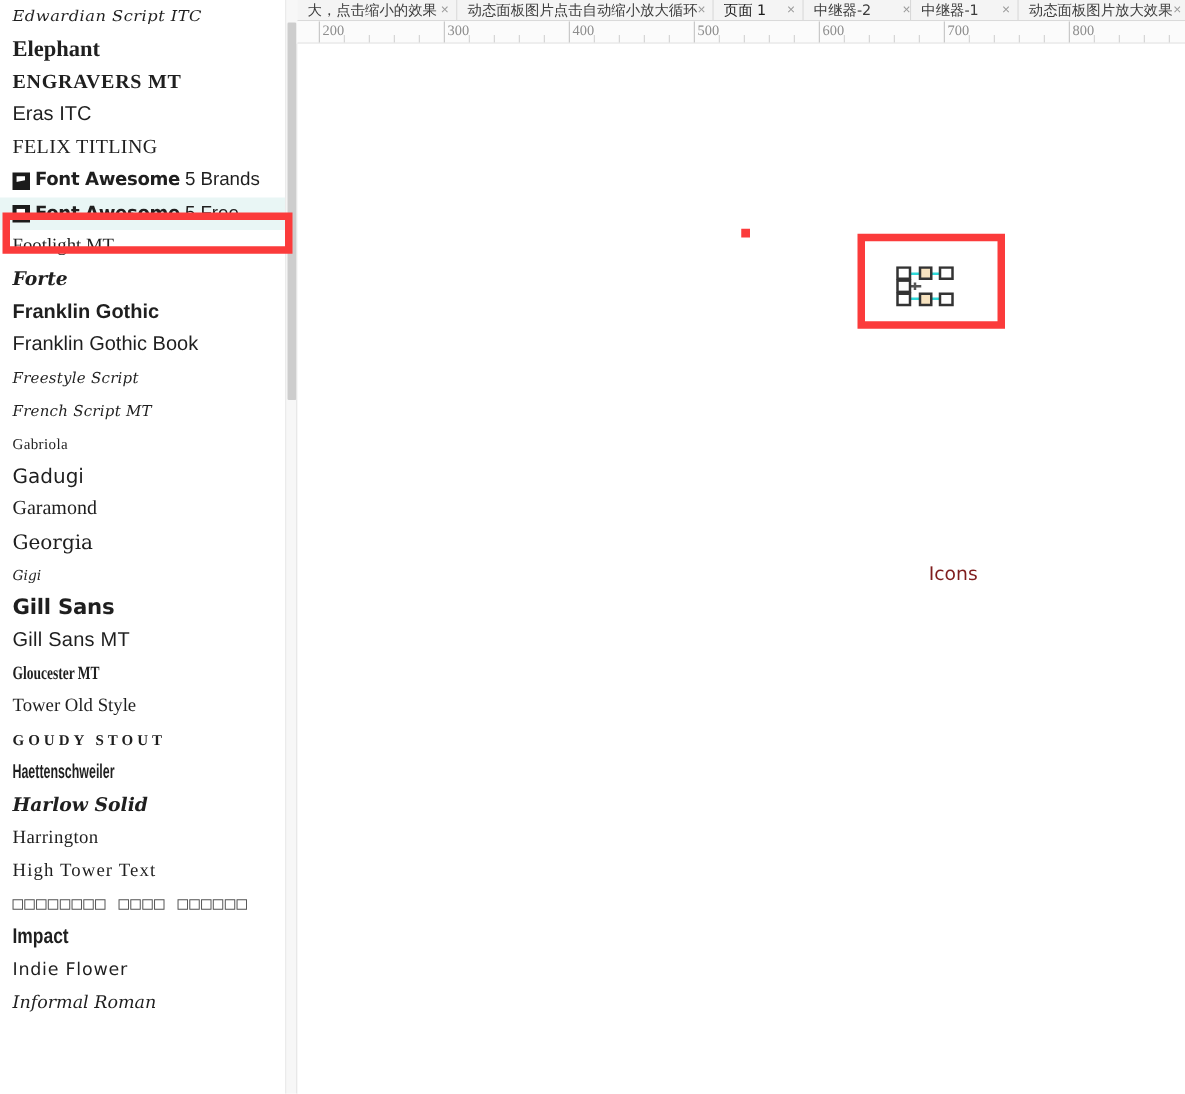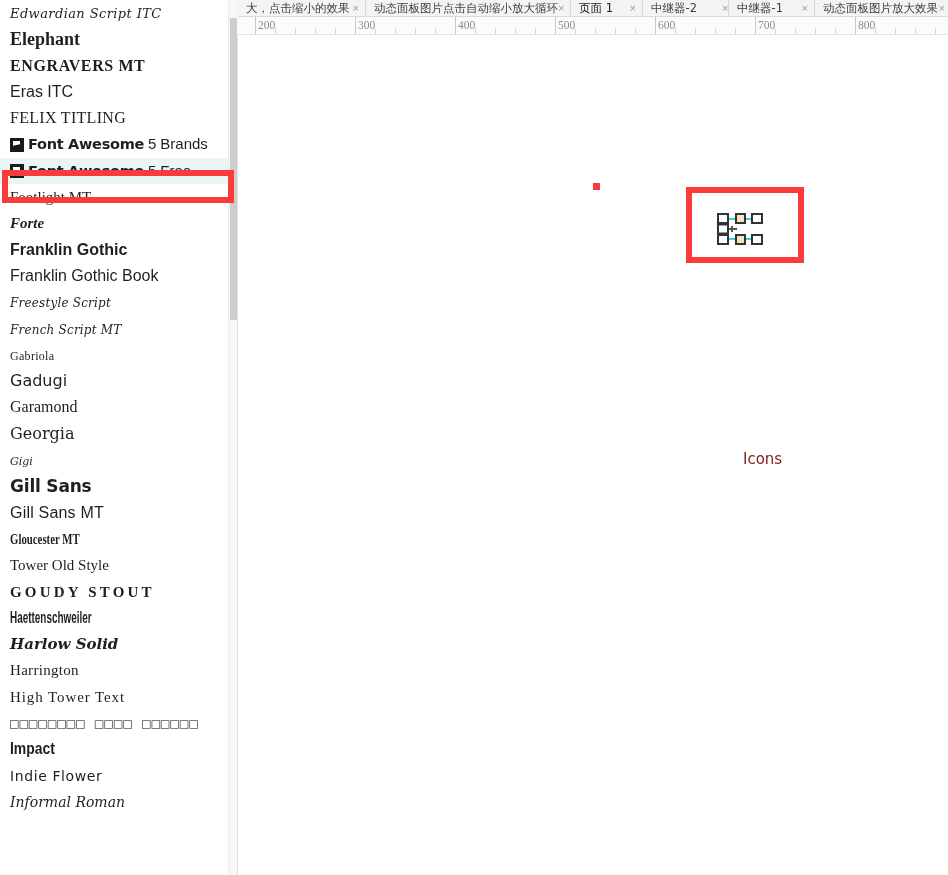--- a/index.html
+++ b/index.html
@@ -55,21 +55,21 @@
   .ff-freestyle{ font-family: "DejaVu Serif", serif; font-style: italic; font-size: 12px; letter-spacing: .2px; }
   .ff-gabriola { font-family: "Liberation Serif", serif; font-size: 12px; letter-spacing: .3px; }
   .ff-gadugi   { font-family: "DejaVu Sans", sans-serif; font-size: 16px; }
   .ff-garamond { font-family: "Liberation Serif", serif; font-size: 16px; }
   .ff-georgia  { font-family: "DejaVu Serif", serif; font-size: 16px; }
   .ff-gigi     { font-family: "DejaVu Serif", serif; font-style: italic; font-size: 11px; }
   .ff-gillsans { font-family: "DejaVu Sans", sans-serif; font-weight: bold; font-size: 17px; letter-spacing: -.2px; }
   .ff-gillmt   { font-family: "Liberation Sans", sans-serif; font-size: 16px; letter-spacing: .2px; }
   .ff-condser  { font-family: "Liberation Serif", serif; font-weight: bold; font-size: 15px; transform: scaleX(.72); transform-origin: left center; }
   .ff-goudy    { font-family: "Liberation Serif", serif; font-size: 15px; }
-  .ff-stout    { font-family: "Liberation Serif", serif; font-weight: bold; font-size: 15px; letter-spacing: 3.2px; }
+  .ff-stout    { font-family: "Liberation Serif", serif; font-weight: bold; font-size: 12px; letter-spacing: 3.2px; }
   .ff-haetten  { font-family: "Liberation Sans", sans-serif; font-weight: bold; font-size: 16px; transform: scaleX(.62); transform-origin: left center; }
   .ff-harlow   { font-family: "DejaVu Serif", serif; font-style: italic; font-weight: bold; font-size: 15px; }
   .ff-harring  { font-family: "Liberation Serif", serif; font-size: 15px; letter-spacing: .3px; }
   .ff-hightower{ font-family: "Liberation Serif", serif; font-size: 15px; letter-spacing: .9px; }
   .ff-tofu     { font-family: "DejaVu Sans Mono", monospace; font-size: 14px; letter-spacing: 1px; color: #555; }
   .ff-impact   { font-family: "Liberation Sans", sans-serif; font-weight: bold; font-size: 17px; transform: scaleX(.82); transform-origin: left center; }
   .ff-imprint  { font-family: "Liberation Serif", serif; font-weight: bold; font-size: 15px; }
   .ff-indie    { font-family: "DejaVu Sans", sans-serif; font-size: 14px; letter-spacing: .6px; }
   .ff-informal { font-family: "DejaVu Serif", serif; font-style: italic; font-size: 14px; }
 
@@ -249,21 +249,21 @@
         <span class="fa-num">5</span>
         <span class="fa-suffix">Brands</span>
       </div>
       <div class="font-row selected fa-row">
         <span class="fa-glyph"></span>
         <span class="fa-name">Font Awesome</span>
         <span class="fa-num">5</span>
         <span class="fa-suffix">Free</span>
       </div>
       <div class="font-row"><span class="ff-plainser" style="display: inline-block;">Footlight MT</span></div>
-      <div class="font-row"><span class="ff-forte" style="display: inline-block; font-family: Liberation Serif, serif;">Forte</span></div>
+      <div class="font-row"><span class="ff-forte" style="display: inline-block;">Forte</span></div>
       <div class="font-row"><span class="ff-gothic" style="display: inline-block;">Franklin Gothic</span></div>
       <div class="font-row"><span class="ff-gothicbk" style="display: inline-block;">Franklin Gothic Book</span></div>
       <div class="font-row"><span class="ff-freestyle" style="display: inline-block;">Freestyle Script</span></div>
       <div class="font-row"><span class="ff-freestyle" style="display: inline-block;">French Script MT</span></div>
       <div class="font-row"><span class="ff-gabriola" style="display: inline-block;">Gabriola</span></div>
       <div class="font-row"><span class="ff-gadugi" style="display: inline-block;">Gadugi</span></div>
       <div class="font-row"><span class="ff-garamond" style="display: inline-block;">Garamond</span></div>
       <div class="font-row"><span class="ff-georgia" style="display: inline-block;">Georgia</span></div>
       <div class="font-row"><span class="ff-gigi" style="display: inline-block;">Gigi</span></div>
       <div class="font-row"><span class="ff-gillsans" style="display: inline-block;">Gill Sans</span></div>

